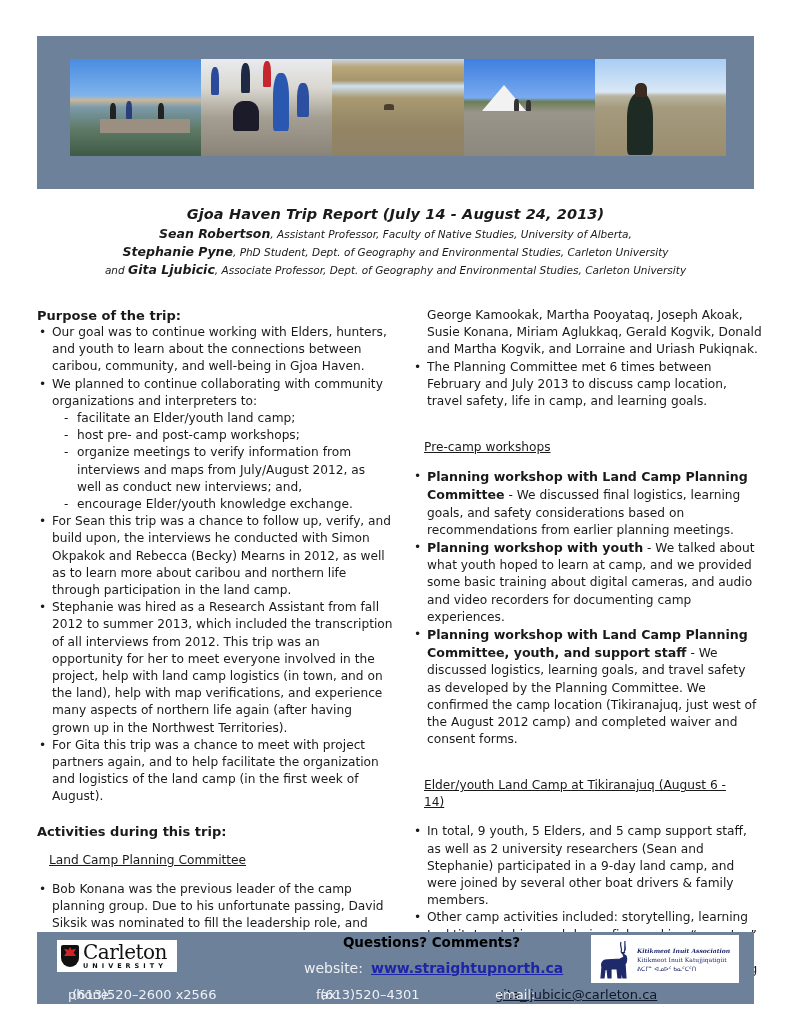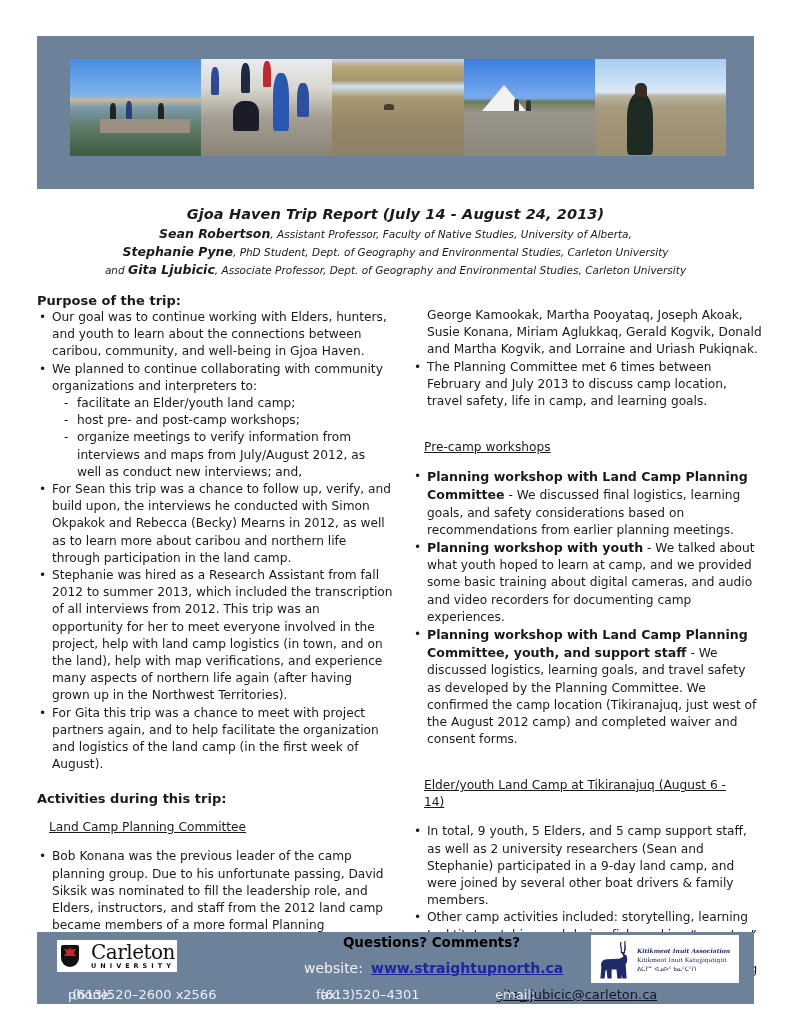--- a/index.html
+++ b/index.html
@@ -23,21 +23,21 @@
   .dock { position: absolute; left: 30px; top: 60px; width: 90px; height: 14px; background: #9a8f80; }
 
   
   .title-block { position: absolute; left: 0; top: 206px; width: 791px; text-align: center;
                  font-family: "DejaVu Sans", sans-serif; }
   .title { font-size: 14.5px; font-weight: bold; font-style: italic; margin: 0 0 3px 0; letter-spacing: 0.1px; }
   .author-line { font-size: 10.5px; font-style: italic; line-height: 17px; }
   .author-line b { font-size: 12.5px; font-style: italic; margin-top: 22px; }
 
   
-  .col { position: absolute; top: 292px; font-size: 12.2px; line-height: 17.2px; }
+  .col { position: absolute; top: 307px; font-size: 12.2px; line-height: 17.2px; }
   .col-left { left: 37px; width: 356px; }
   .col-right { left: 412px; width: 350px; top: 307px; }
   h2.section { font-size: 13px; font-weight: bold; margin: 0; line-height: 17px; }
   .subhead { text-decoration: underline; margin: 12px; line-height: 17px; }
   ul.bullets { list-style: none; margin: 0; padding: 0; }
   ul.bullets > li { position: relative; padding-left: 15px; }
   ul.bullets > li::before { content: "\2022"; position: absolute; left: 2px; top: 0; }
   ul.dashes { list-style: none; margin: 0; padding: 0 0 0 12px; }
   ul.dashes > li { position: relative; padding-left: 13px; }
   ul.dashes > li::before { content: "-"; position: absolute; left: 0; top: 0; }
@@ -47,21 +47,21 @@
 
   
   .footer { position: absolute; left: 37px; top: 932px; width: 717px; height: 72px; background: #6e819a;
             color: #eef1f5; }
   .carleton-logo { position: absolute; left: 20px; top: 8px; width: 120px; height: 32px; background: #ffffff;
                    display: flex; align-items: center; }
   .shield { width: 18px; height: 22px; margin-left: 4px; background: #111; border-radius: 2px 2px 9px 9px;
             position: relative; }
   .shield::after { content: ""; position: absolute; left: 3px; top: 2px; width: 12px; height: 9px; background: #d2232a;
                    clip-path: polygon(50% 0, 62% 30%, 100% 20%, 80% 60%, 100% 100%, 0 100%, 20% 60%, 0 20%, 38% 30%); }
-  .carleton-text { display: flex; flex-direction: column; margin-left: 12px; line-height: 1; }
+  .carleton-text { display: flex; flex-direction: column; margin-left: 4px; line-height: 1; }
   .carleton-name { font-family: "DejaVu Serif", serif; font-size: 20px; color: #111; letter-spacing: -0.5px; }
   .carleton-uni { font-family: "DejaVu Sans", sans-serif; font-size: 6.5px; font-weight: bold; color: #111;
                   letter-spacing: 4px; margin-top: 1px; }
   .questions { position: absolute; left: 0; width: 100%; top: 2px; text-align: center; font-size: 13.5px;
                font-weight: bold; color: #000000; font-family: "DejaVu Sans", sans-serif; padding-left: 36px; }
   .website { position: absolute; left: 226px; top: 28px; font-size: 14px; font-family: "DejaVu Sans", sans-serif; color: #eef1f5; margin-left: 41px; }
   .website a { color: #1d24a8; font-weight: bold; text-decoration: underline; margin-left: 8px; }
   .contact { position: absolute; left: 0; top: 55px; width: 100%; font-size: 13px; font-family: "DejaVu Sans", sans-serif;
              color: #eef1f5; }
   .contact span { position: absolute; white-space: nowrap; }
@@ -122,20 +122,21 @@
 <div class="col col-left">
   <h2 class="section">Purpose of the trip:</h2>
   <ul class="bullets">
     <li>Our goal was to continue working with Elders, hunters, and youth to learn about the connections between caribou, community, and well-being in Gjoa Haven.</li>
     <li>
       <span>We planned to continue collaborating with community organizations and interpreters to:</span>
       <ul class="dashes">
         <li>facilitate an Elder/youth land camp;</li>
         <li>host pre- and post-camp workshops;</li>
         <li>organize meetings to verify information from interviews and maps from July/August 2012, as well as conduct new interviews; and,</li>
+        <li>encourage Elder/youth knowledge exchange.</li>
       </ul>
     </li>
     <li>For Sean this trip was a chance to follow up, verify, and build upon, the interviews he conducted with Simon Okpakok and Rebecca (Becky) Mearns in 2012, as well as to learn more about caribou and northern life through participation in the land camp.</li>
     <li>Stephanie was hired as a Research Assistant from fall 2012 to summer 2013, which included the transcription of all interviews from 2012.  This trip was an opportunity for her to meet everyone involved in the project, help with land camp logistics (in town, and on the land), help with map verifications, and experience many aspects of northern life again (after having grown up in the Northwest Territories).</li>
     <li>For Gita this trip was a chance to meet with project partners again, and to help facilitate the organization and logistics of the land camp (in the first week of August).</li>
   </ul>
   <div class="gap"></div>
   <h2 class="section">Activities during this trip:</h2>
   <div class="subhead">Land Camp Planning Committee</div>
   <ul class="bullets">

